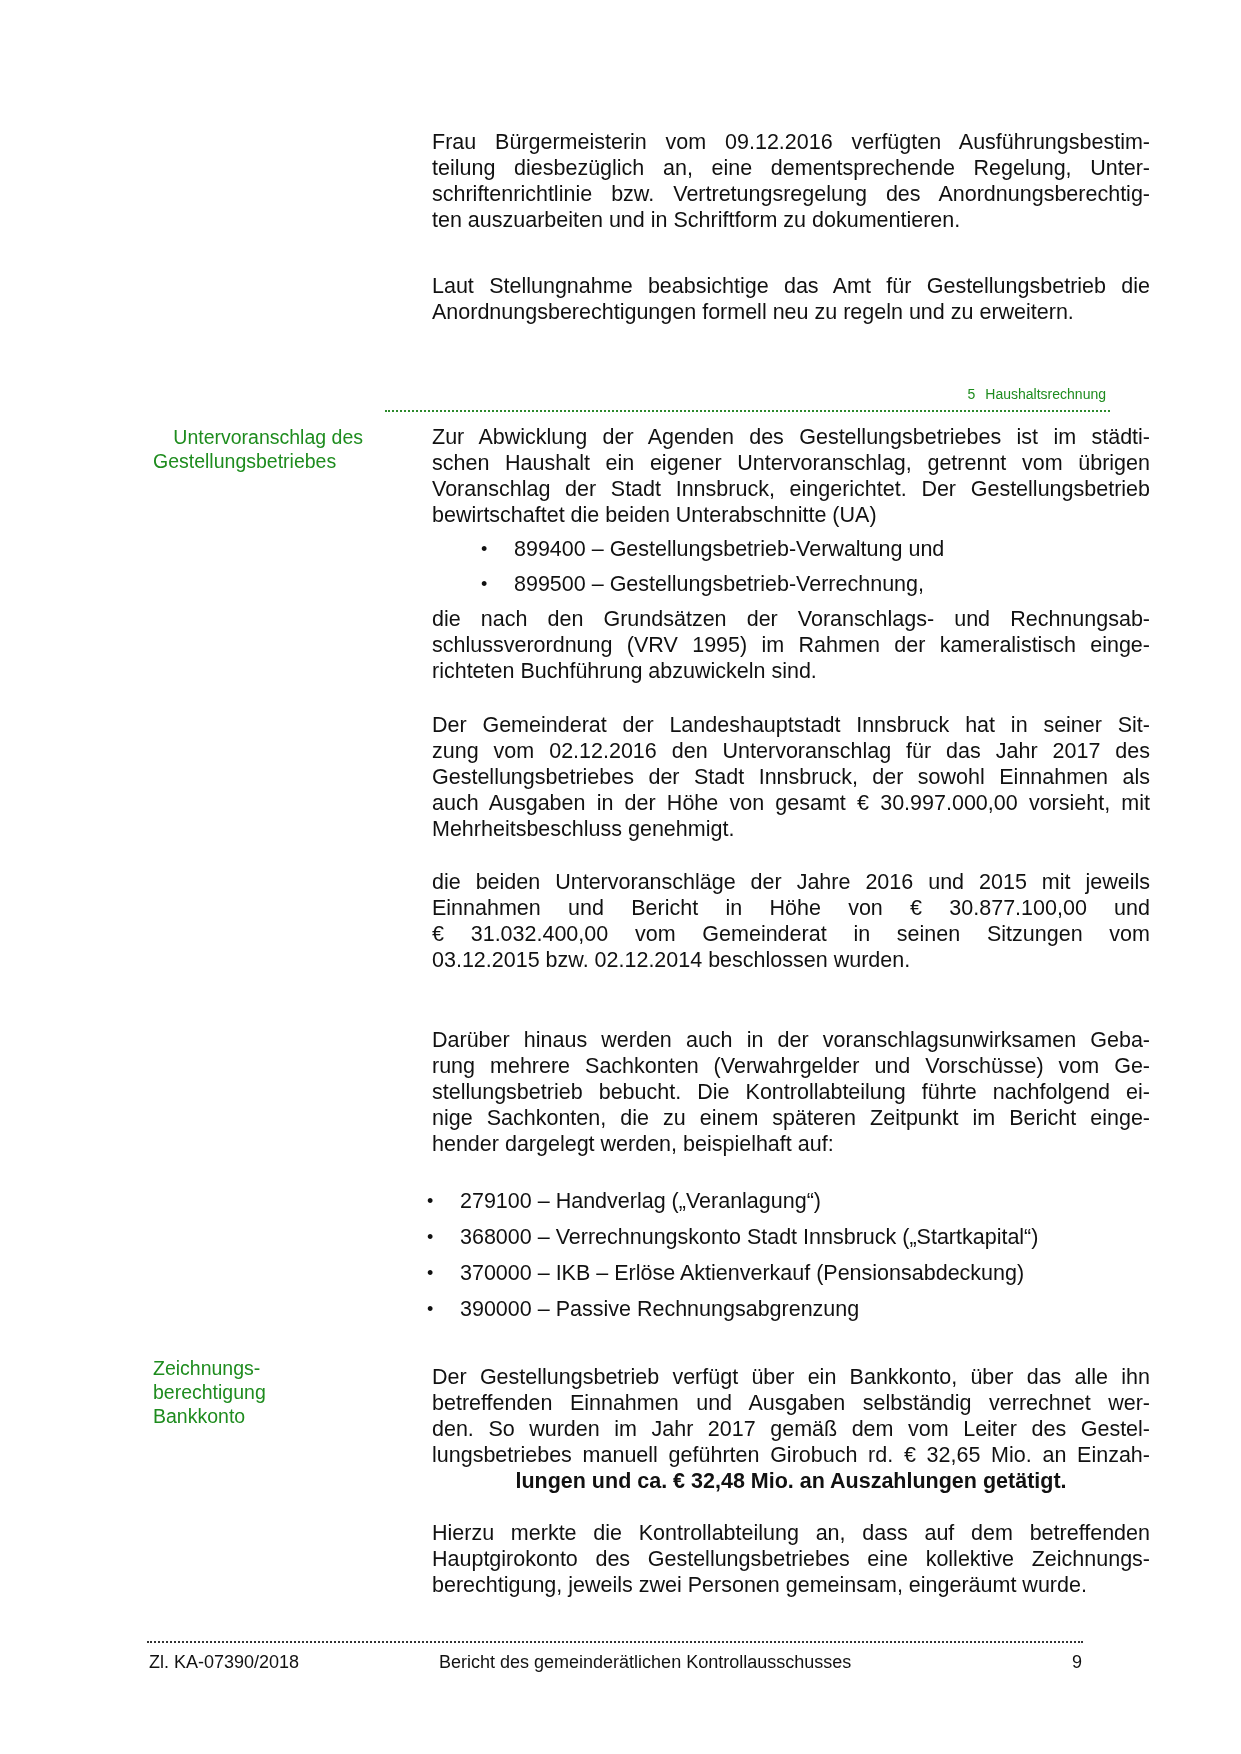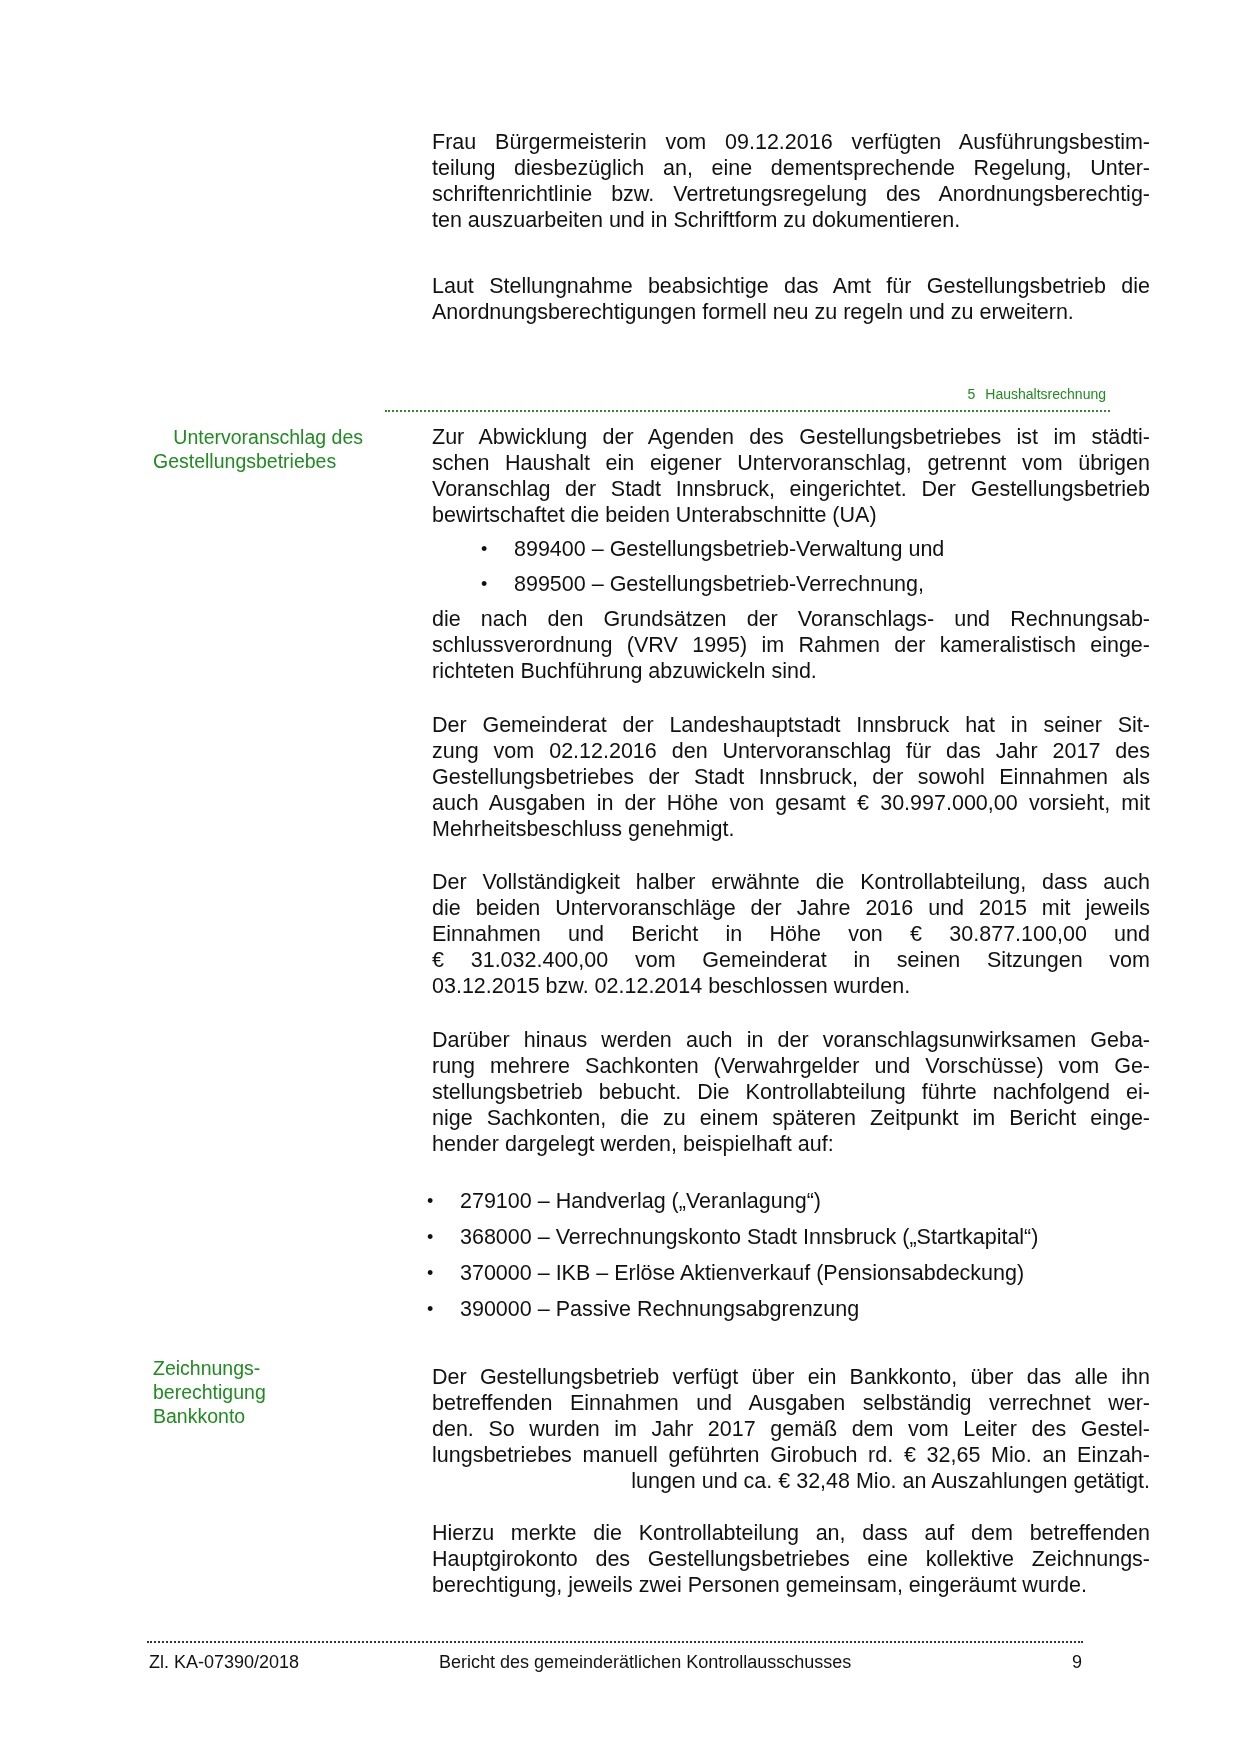--- a/index.html
+++ b/index.html
@@ -87,21 +87,20 @@
       <div style="text-align: justify; text-align-last: justify; white-space: normal;">Der Gemeinderat der Landeshauptstadt Innsbruck hat in seiner Sit-</div>
       <div style="text-align: justify; text-align-last: justify; white-space: normal;">zung vom 02.12.2016 den Untervoranschlag für das Jahr 2017 des</div>
       <div style="text-align: justify; text-align-last: justify; white-space: normal;">Gestellungsbetriebes der Stadt Innsbruck, der sowohl Einnahmen als</div>
       <div style="text-align: justify; text-align-last: justify; white-space: normal;">auch Ausgaben in der Höhe von gesamt € 30.997.000,00 vorsieht, mit</div>
       <div style="text-align: left; white-space: nowrap;">Mehrheitsbeschluss genehmigt.</div>
     </div>
 </div>
 
 <div class="col" style="top:869px;">
   <div class="p">
-      <div style="text-align: justify; text-align-last: justify; white-space: normal;">Der Vollständigkeit halber erwähnte die Kontrollabteilung, dass auch</div>
       <div style="text-align: justify; text-align-last: justify; white-space: normal;">die beiden Untervoranschläge der Jahre 2016 und 2015 mit jeweils</div>
       <div style="text-align: justify; text-align-last: justify; white-space: normal;">Einnahmen und Bericht in Höhe von € 30.877.100,00 und</div>
       <div style="text-align: justify; text-align-last: justify; white-space: normal;">€ 31.032.400,00 vom Gemeinderat in seinen Sitzungen vom</div>
       <div style="text-align: left; white-space: nowrap;">03.12.2015 bzw. 02.12.2014 beschlossen wurden.</div>
     </div>
 </div>
 
 <div class="col" style="top:1027px;">
   <div class="p">
       <div style="text-align: justify; text-align-last: justify; white-space: normal;">Darüber hinaus werden auch in der voranschlagsunwirksamen Geba-</div>
@@ -132,21 +131,21 @@
     </li>
   </ul>
 </div>
 
 <div class="col" style="top:1364px;">
   <div class="p">
       <div style="text-align: justify; text-align-last: justify; white-space: normal;">Der Gestellungsbetrieb verfügt über ein Bankkonto, über das alle ihn</div>
       <div style="text-align: justify; text-align-last: justify; white-space: normal;">betreffenden Einnahmen und Ausgaben selbständig verrechnet wer-</div>
       <div style="text-align: justify; text-align-last: justify; white-space: normal;">den. So wurden im Jahr 2017 gemäß dem vom Leiter des Gestel-</div>
       <div style="text-align: justify; text-align-last: justify; white-space: normal;">lungsbetriebes manuell geführten Girobuch rd. € 32,65 Mio. an Einzah-</div>
-      <div style="text-align: right; white-space: nowrap;">lungen und ca. € 32,48 Mio. an Auszahlungen getätigt.</div>
+      <div style="text-align: center; white-space: nowrap; font-weight: bold;">lungen und ca. € 32,48 Mio. an Auszahlungen getätigt.</div>
     </div>
 </div>
 
 <div class="col" style="top:1520px;">
   <div class="p">
       <div style="text-align: justify; text-align-last: justify; white-space: normal;">Hierzu merkte die Kontrollabteilung an, dass auf dem betreffenden</div>
       <div style="text-align: justify; text-align-last: justify; white-space: normal;">Hauptgirokonto des Gestellungsbetriebes eine kollektive Zeichnungs-</div>
       <div style="text-align: left; white-space: nowrap;">berechtigung, jeweils zwei Personen gemeinsam, eingeräumt wurde.</div>
     </div>
 </div>

